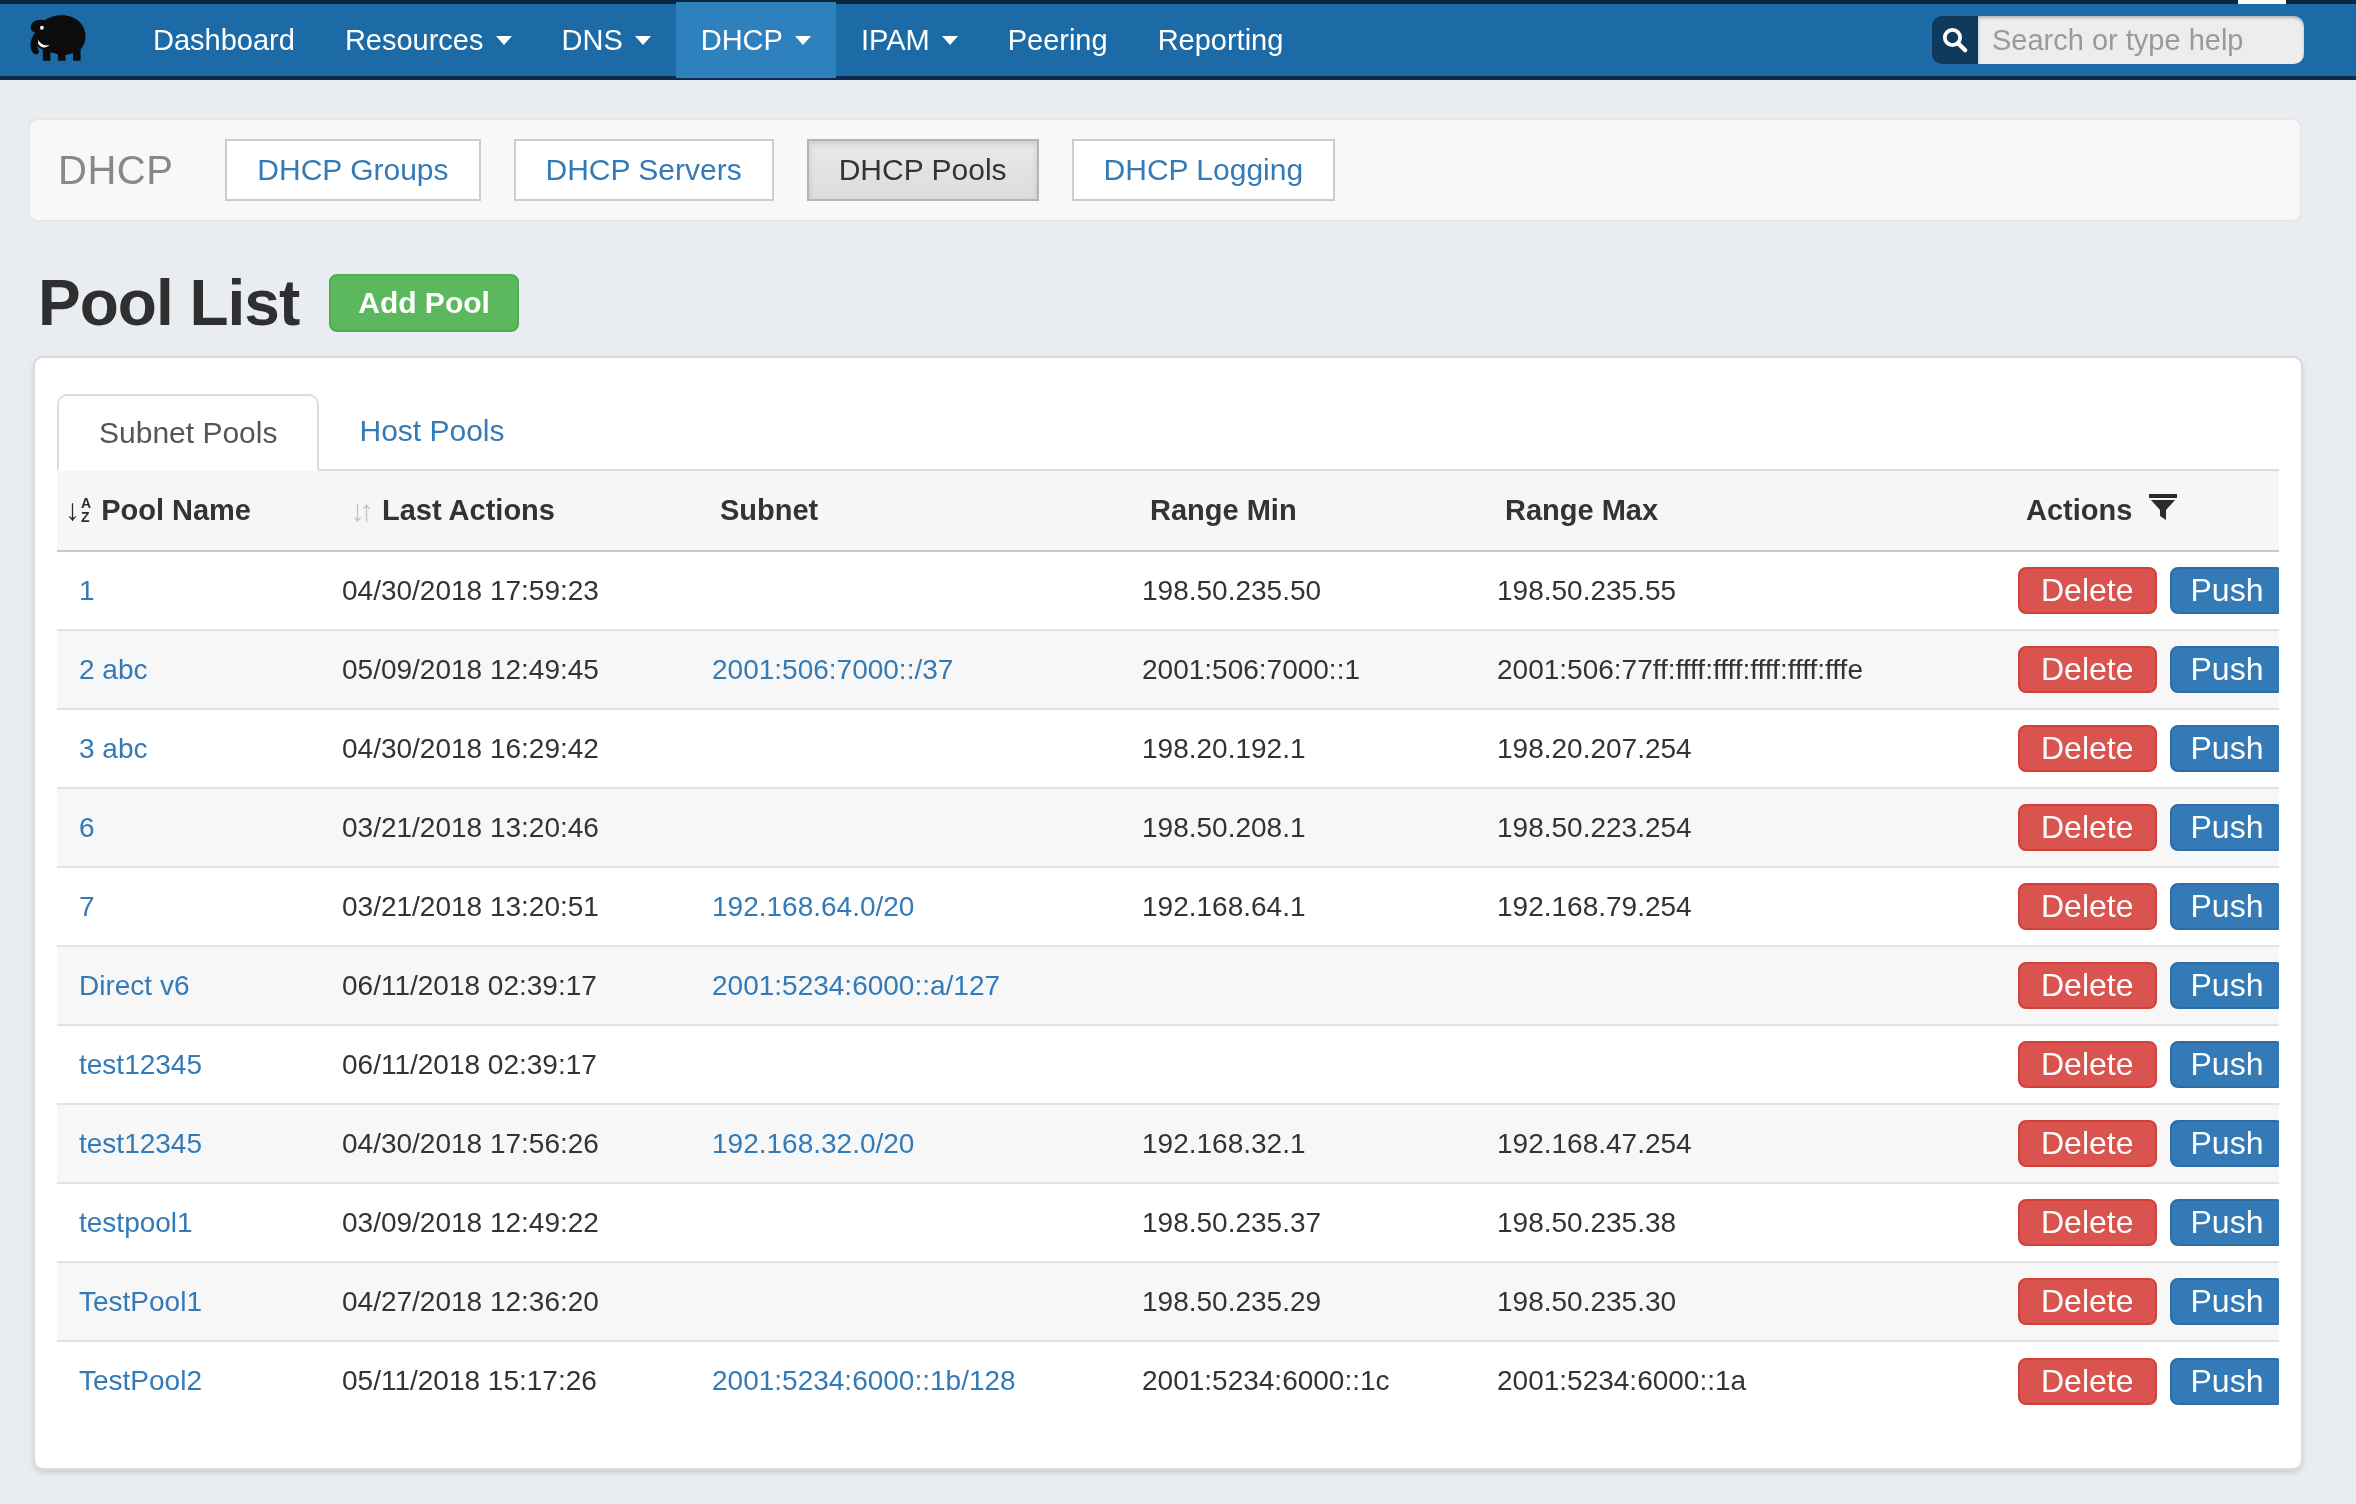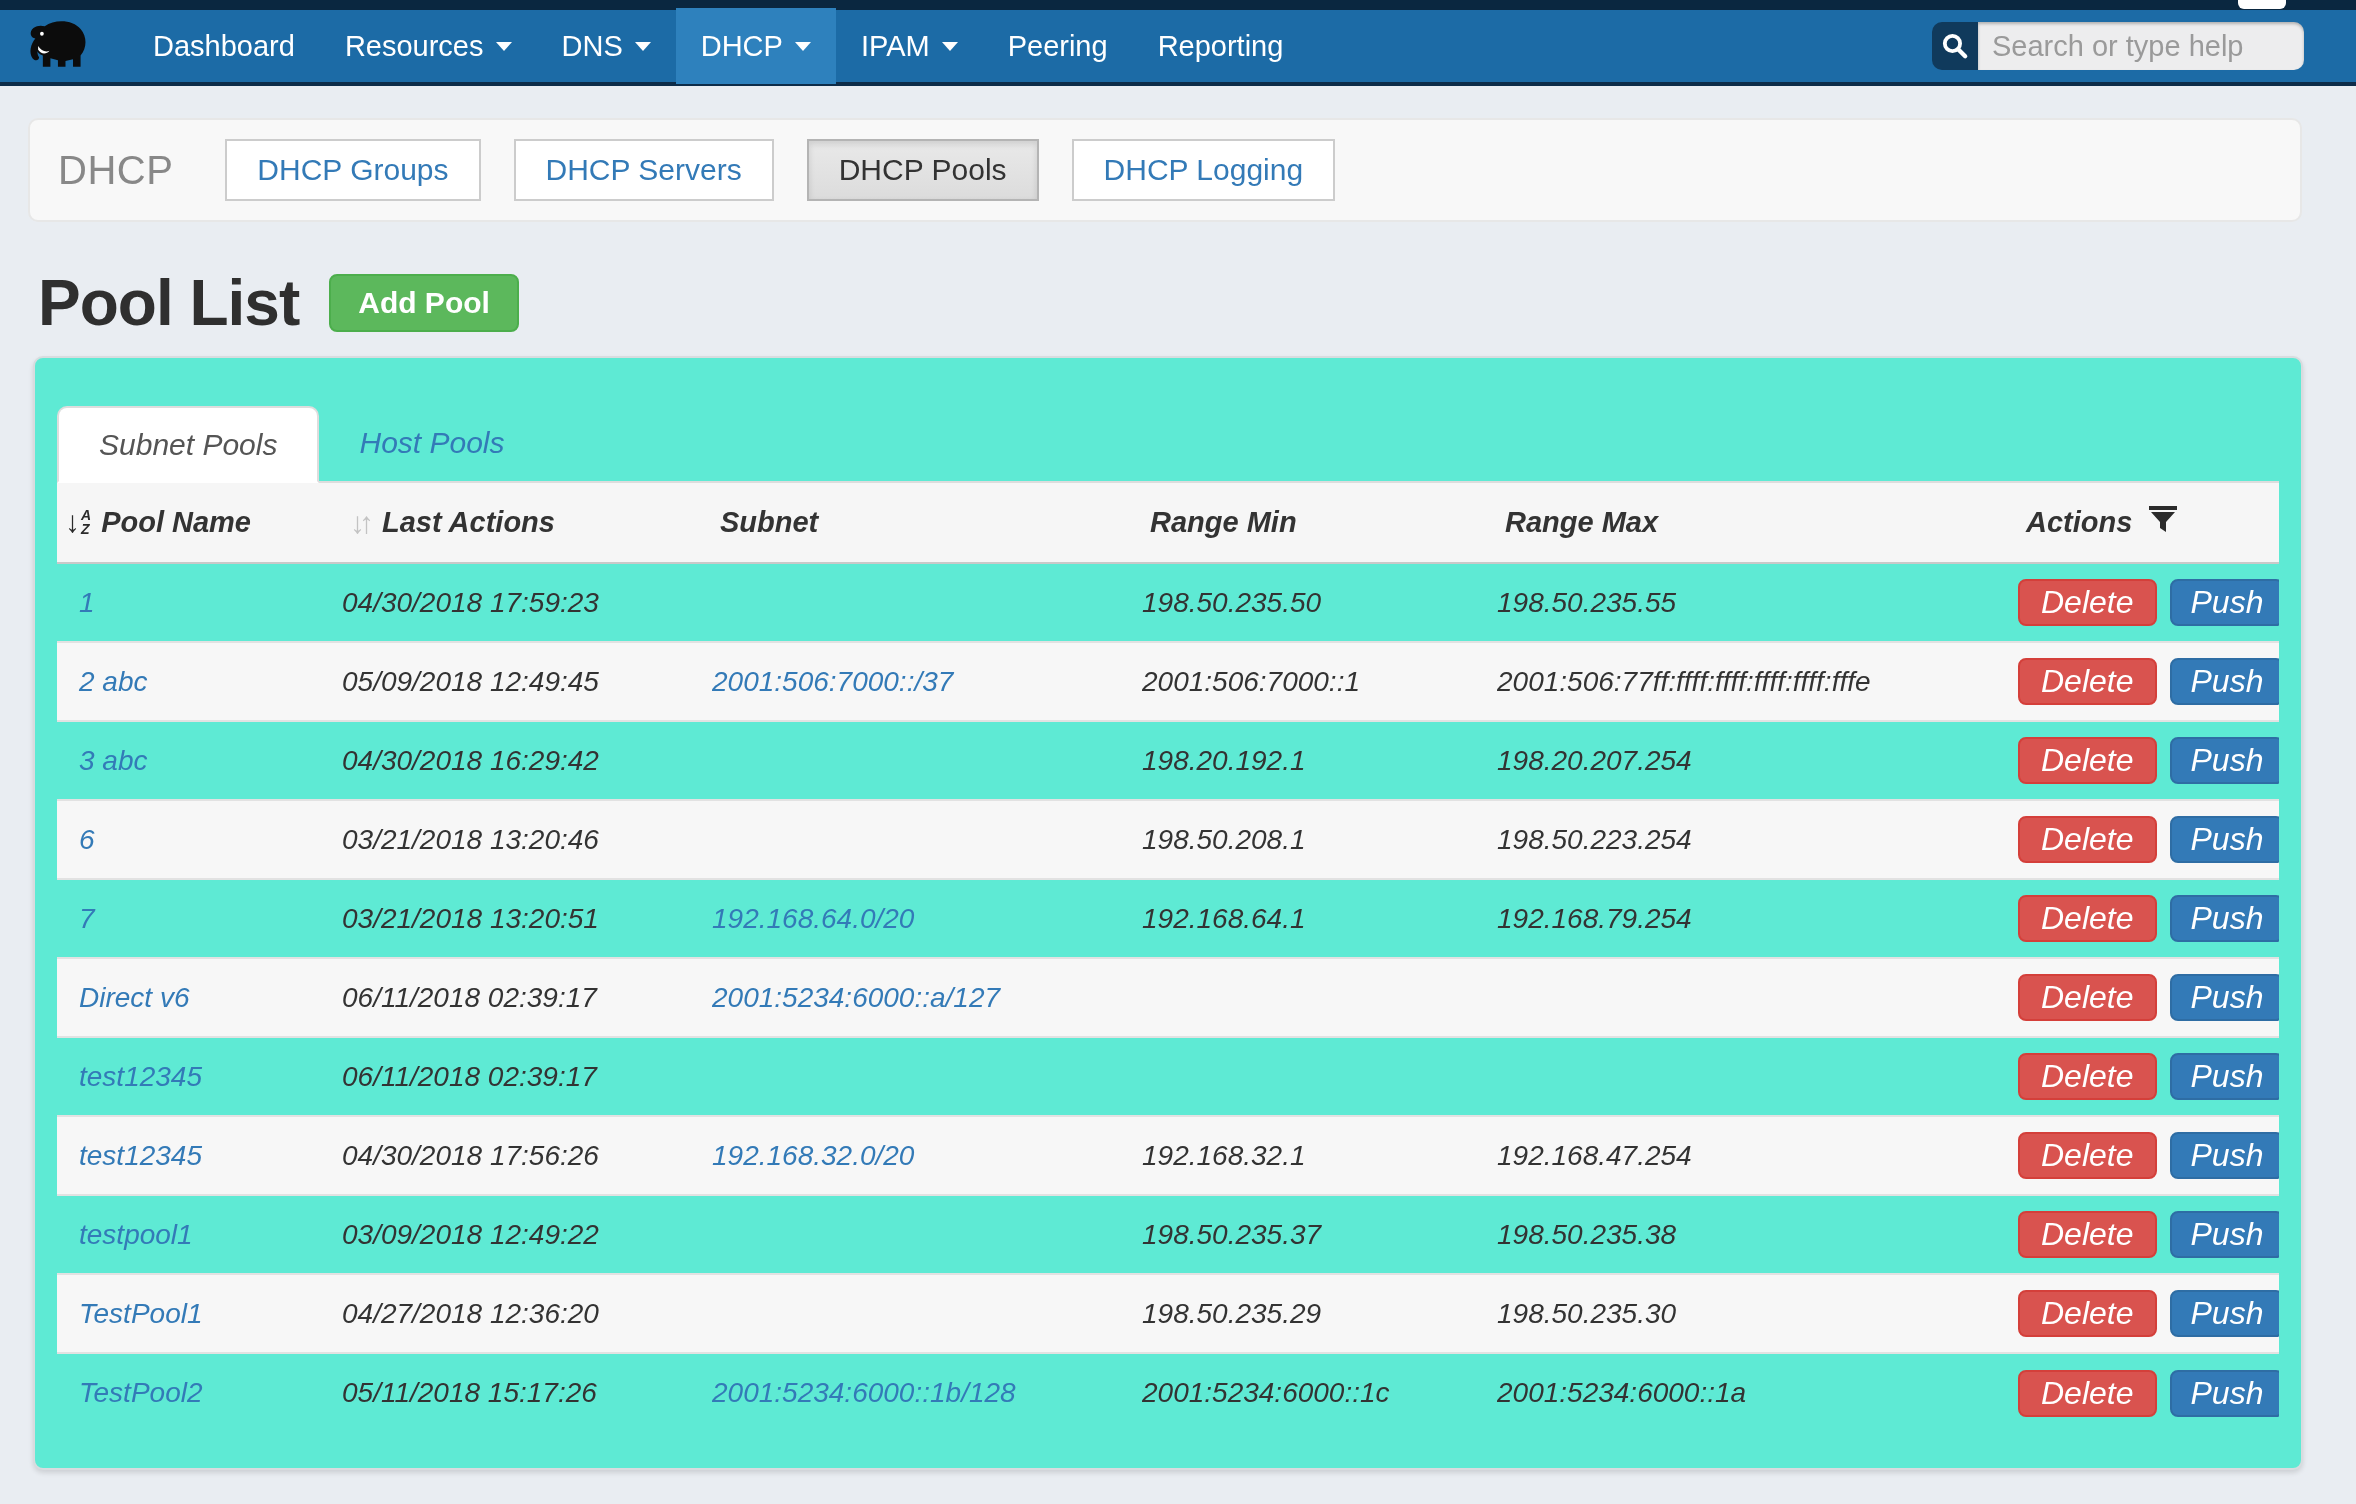--- a/index.html
+++ b/index.html
@@ -9,21 +9,21 @@
     background: #e9edf2;
     font-family: "Liberation Sans", sans-serif;
     overflow: hidden;
   }
   
   .top-strip { position:absolute; left:0; top:0; width:100%; height:10px; background:#0a2740; }
   .tab-artifact { position:absolute; left:2238px; top:0; width:48px; height:9px; background:#ffffff; border-radius:0 0 6px 6px; }
 
   
   .navbar {
-    position:absolute; left:0; top:10px; width:100%; height:76px;
+    position:absolute; left:0; top:4px; width:100%; height:76px;
     background:#1c6ba6; border-bottom:4px solid #0d2c49;
     display:flex; align-items:center;
   }
   .logo { margin-left:24px; flex:0 0 auto; display:flex; align-items:center; }
   .nav-items { display:flex; height:76px; margin-left:38px; }
   .nav-item {
     display:flex; align-items:center; padding:0 25px; height:76px;
     color:#ffffff; font-size:29px; cursor:pointer; white-space:nowrap;
   }
   .nav-item.active { background:#2e81bd; }
@@ -72,24 +72,23 @@
   .add-btn {
     margin-left:30px; height:58px; padding:0 27px;
     background:#5cb85c; border:2px solid #4cae4c; border-radius:8px;
     color:#ffffff; font-size:30px; font-weight:bold;
     display:flex; align-items:center; cursor:pointer;
   }
 
   
   .card {
     position:absolute; left:33px; top:356px; width:2270px; height:1114px;
-    background:#5eead4; border:2px solid #d8dcdf; border-radius:10px;
+    background:#ffffff; border:2px solid #d8dcdf; border-radius:10px;
     box-shadow:0 3px 5px rgba(0,0,0,0.12);
-    padding:16px 22px;
-    font-style:italic;
+    padding:4px 22px;
   }
   .tabs {
     margin-top:32px; height:77px; display:flex; align-items:flex-end;
     border-bottom:2px solid #dddddd;
   }
   .tab {
     height:77px; display:flex; align-items:center; padding:0 40px;
     font-size:30px; cursor:pointer; white-space:nowrap;
   }
   .tab.active {

